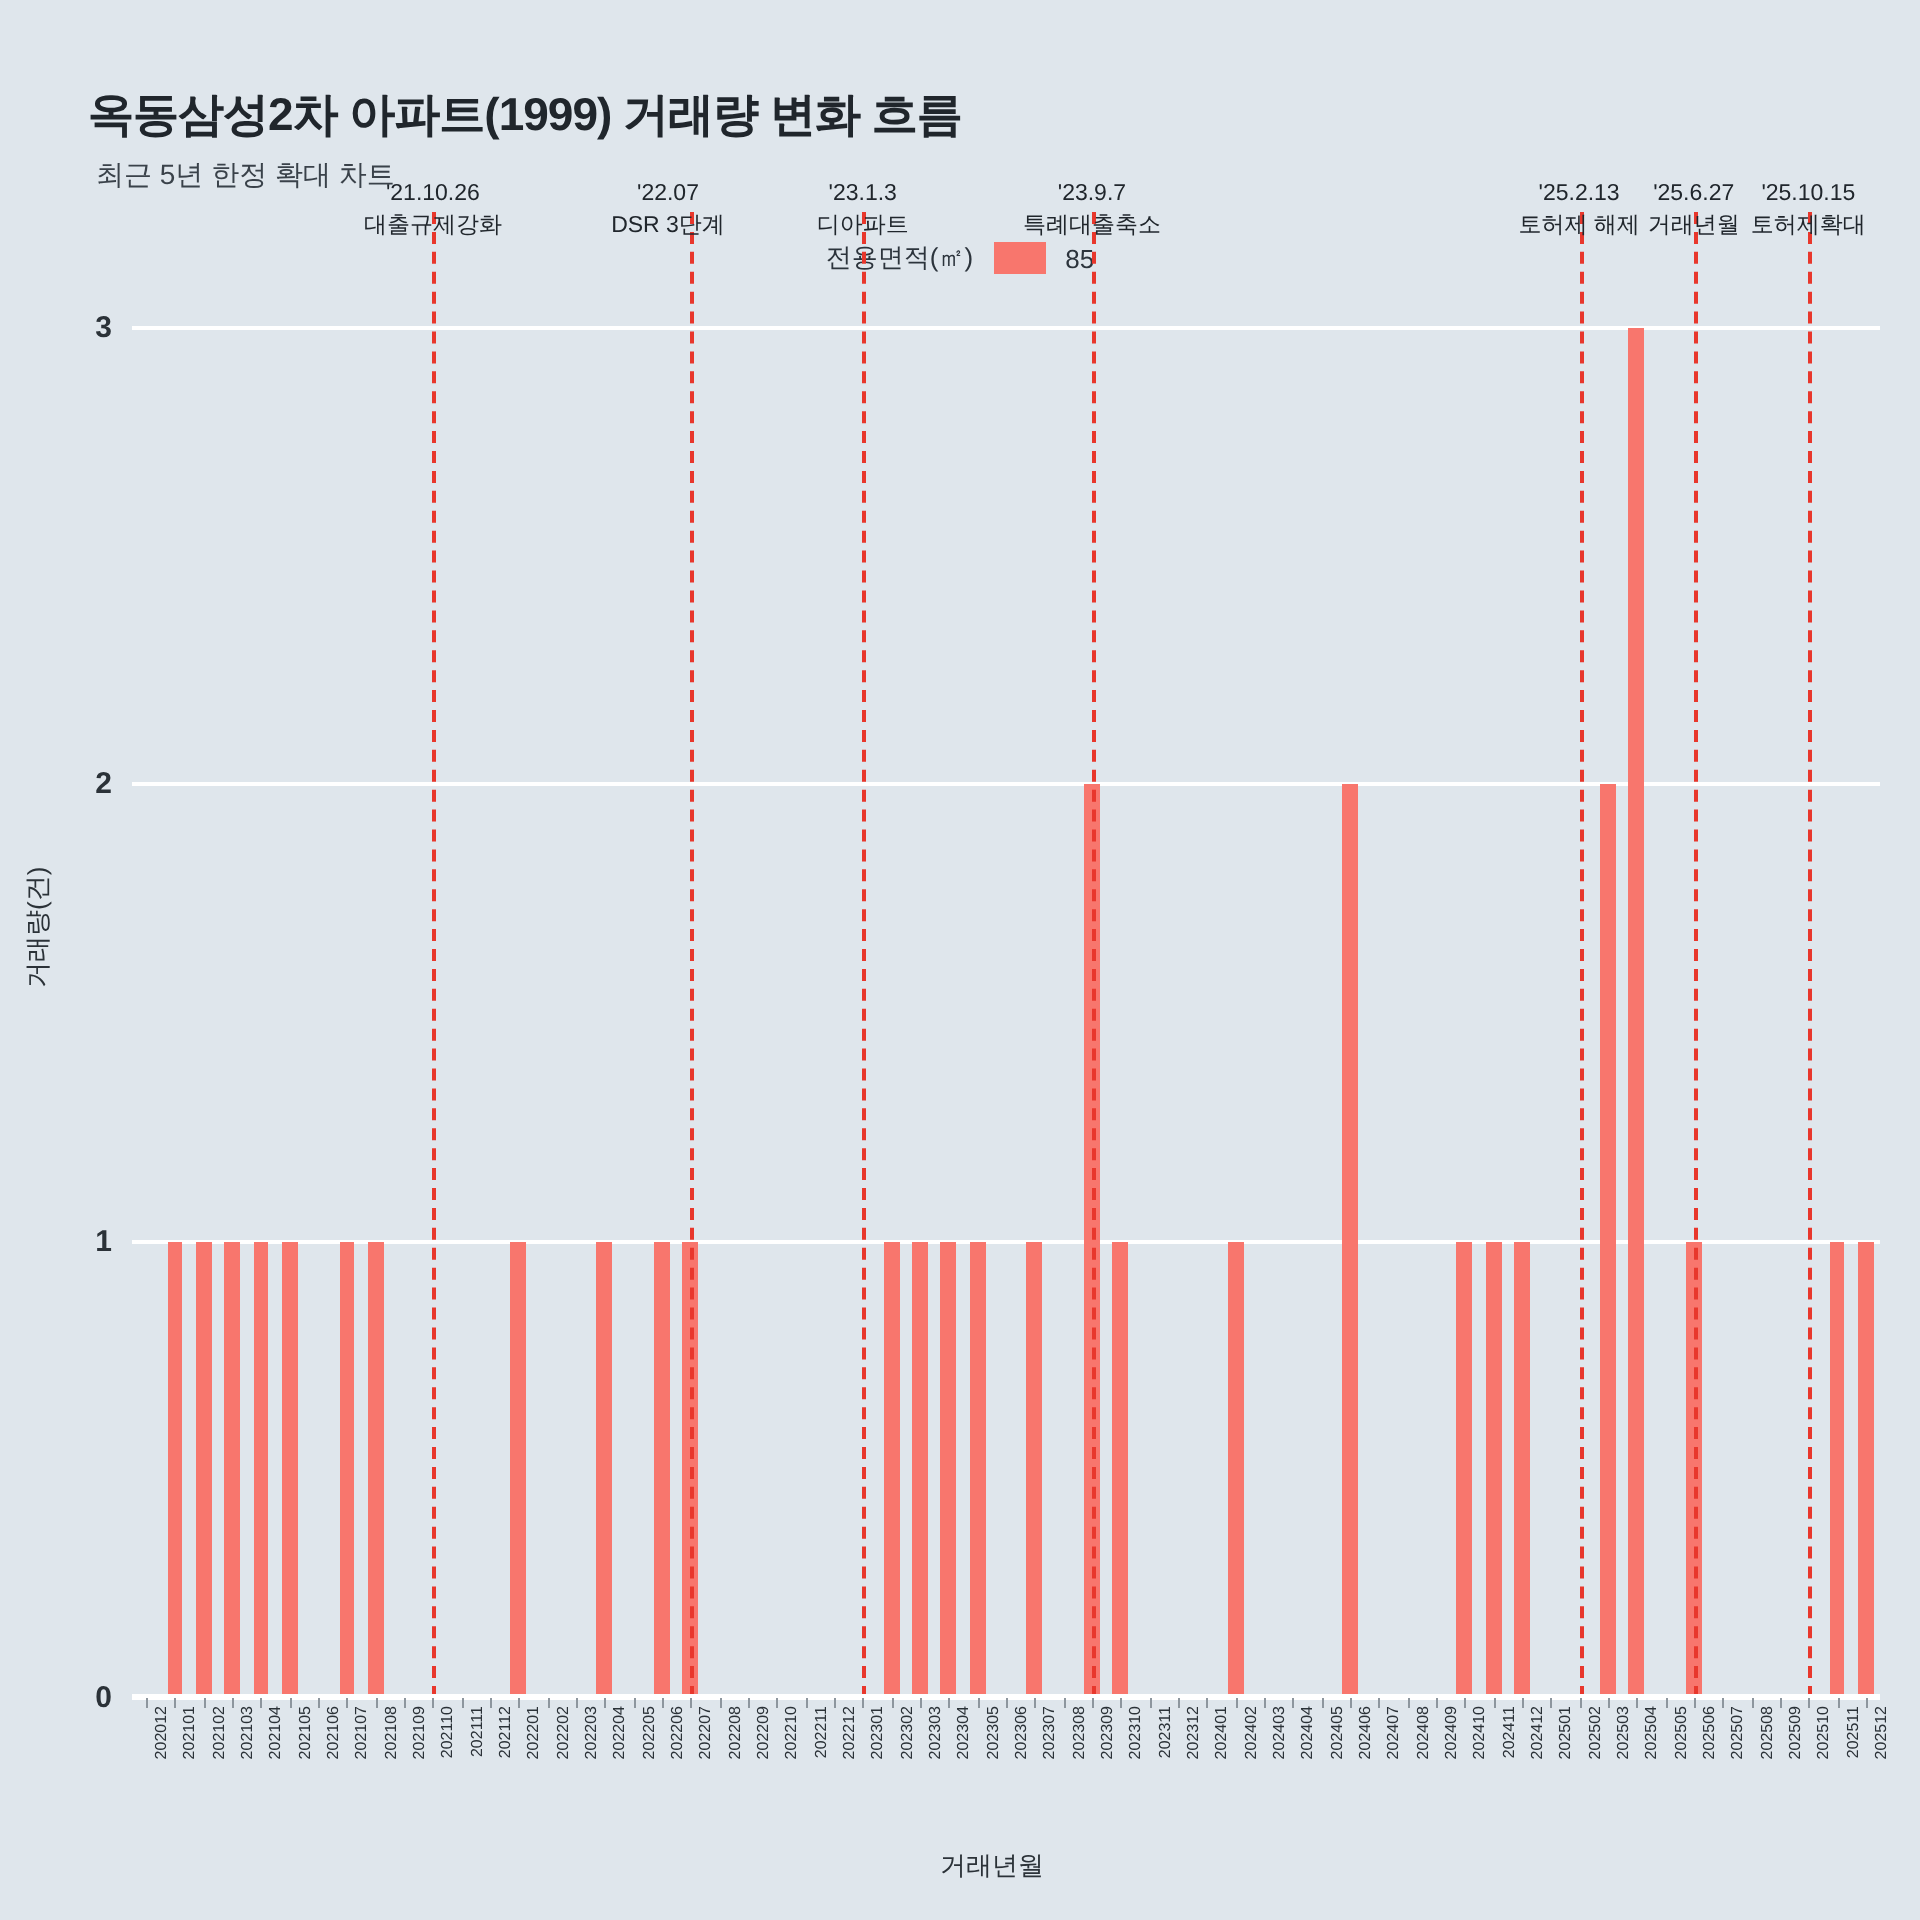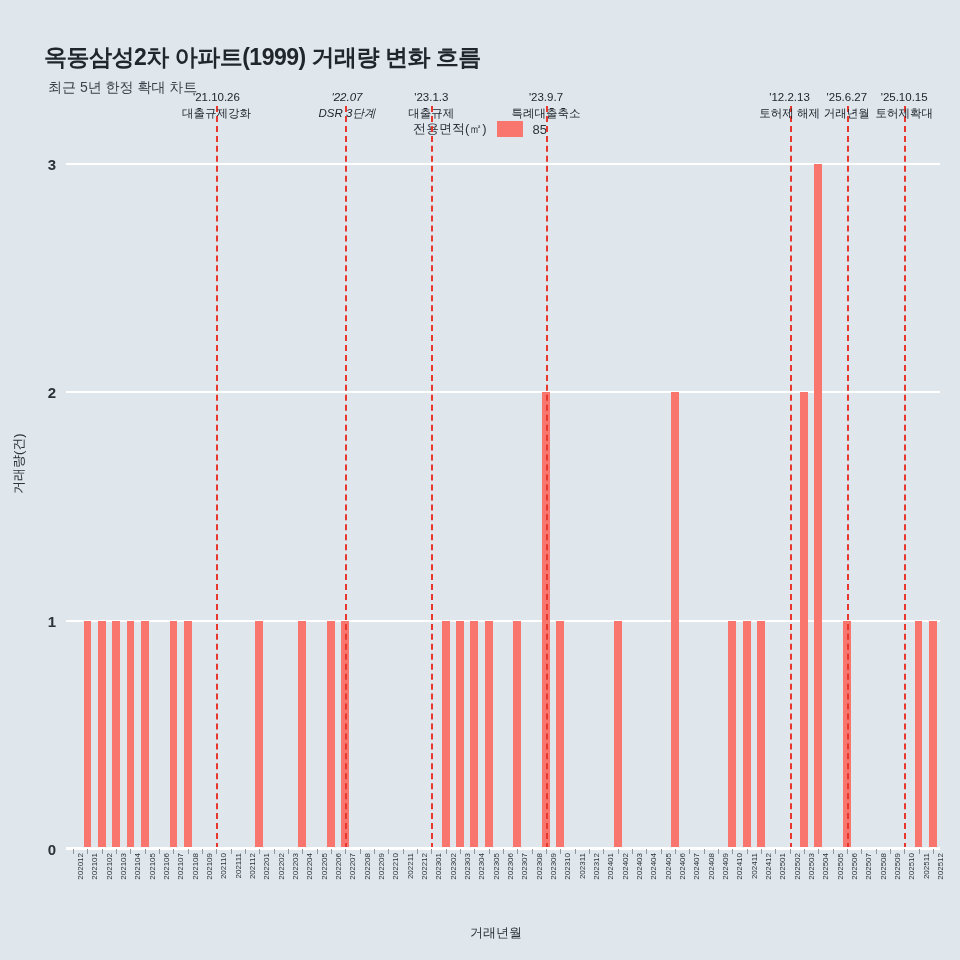--- a/index.html
+++ b/index.html
@@ -343,37 +343,37 @@
         <div class="xtick" style="left: 855.508px;">202511</div>
         <div class="xtickmark" style="left: 866.836px;"></div>
         <div class="xtick" style="left: 869.836px;">202512</div>
       </div>
       <div class="evline" style="left: 150.443px;"></div>
       <div class="evlabel" style="left: 150.443px; top: -75px;">
         <span class="d">'21.10.26</span>
         <span class="n">대출규제강화</span>
       </div>
       <div class="evline" style="left: 279.393px;"></div>
-      <div class="evlabel" style="left: 281px; top: -75px; font-style: italic;">
+      <div class="evlabel" style="left: 268px; top: -75px;">
         <span class="d">'22.07</span>
         <span class="n">DSR 3단계</span>
       </div>
       <div class="evline" style="left: 365.361px;"></div>
       <div class="evlabel" style="left: 365.361px; top: -75px;">
         <span class="d">'23.1.3</span>
-        <span class="n">대출규제</span>
+        <span class="n">디아파트</span>
       </div>
       <div class="evline" style="left: 479.984px;"></div>
       <div class="evlabel" style="left: 479.984px; top: -75px;">
         <span class="d">'23.9.7</span>
         <span class="n">특례대출축소</span>
       </div>
       <div class="evline" style="left: 723.557px;"></div>
       <div class="evlabel" style="left: 723.557px; top: -75px;">
-        <span class="d">'12.2.13</span>
+        <span class="d">'25.2.13</span>
         <span class="n">토허제 해제</span>
       </div>
       <div class="evline" style="left: 780.869px;"></div>
       <div class="evlabel" style="left: 780.869px; top: -75px;">
         <span class="d">'25.6.27</span>
         <span class="n">거래년월</span>
       </div>
       <div class="evline" style="left: 838.18px;"></div>
       <div class="evlabel" style="left: 838.18px; top: -75px;">
         <span class="d">'25.10.15</span>

